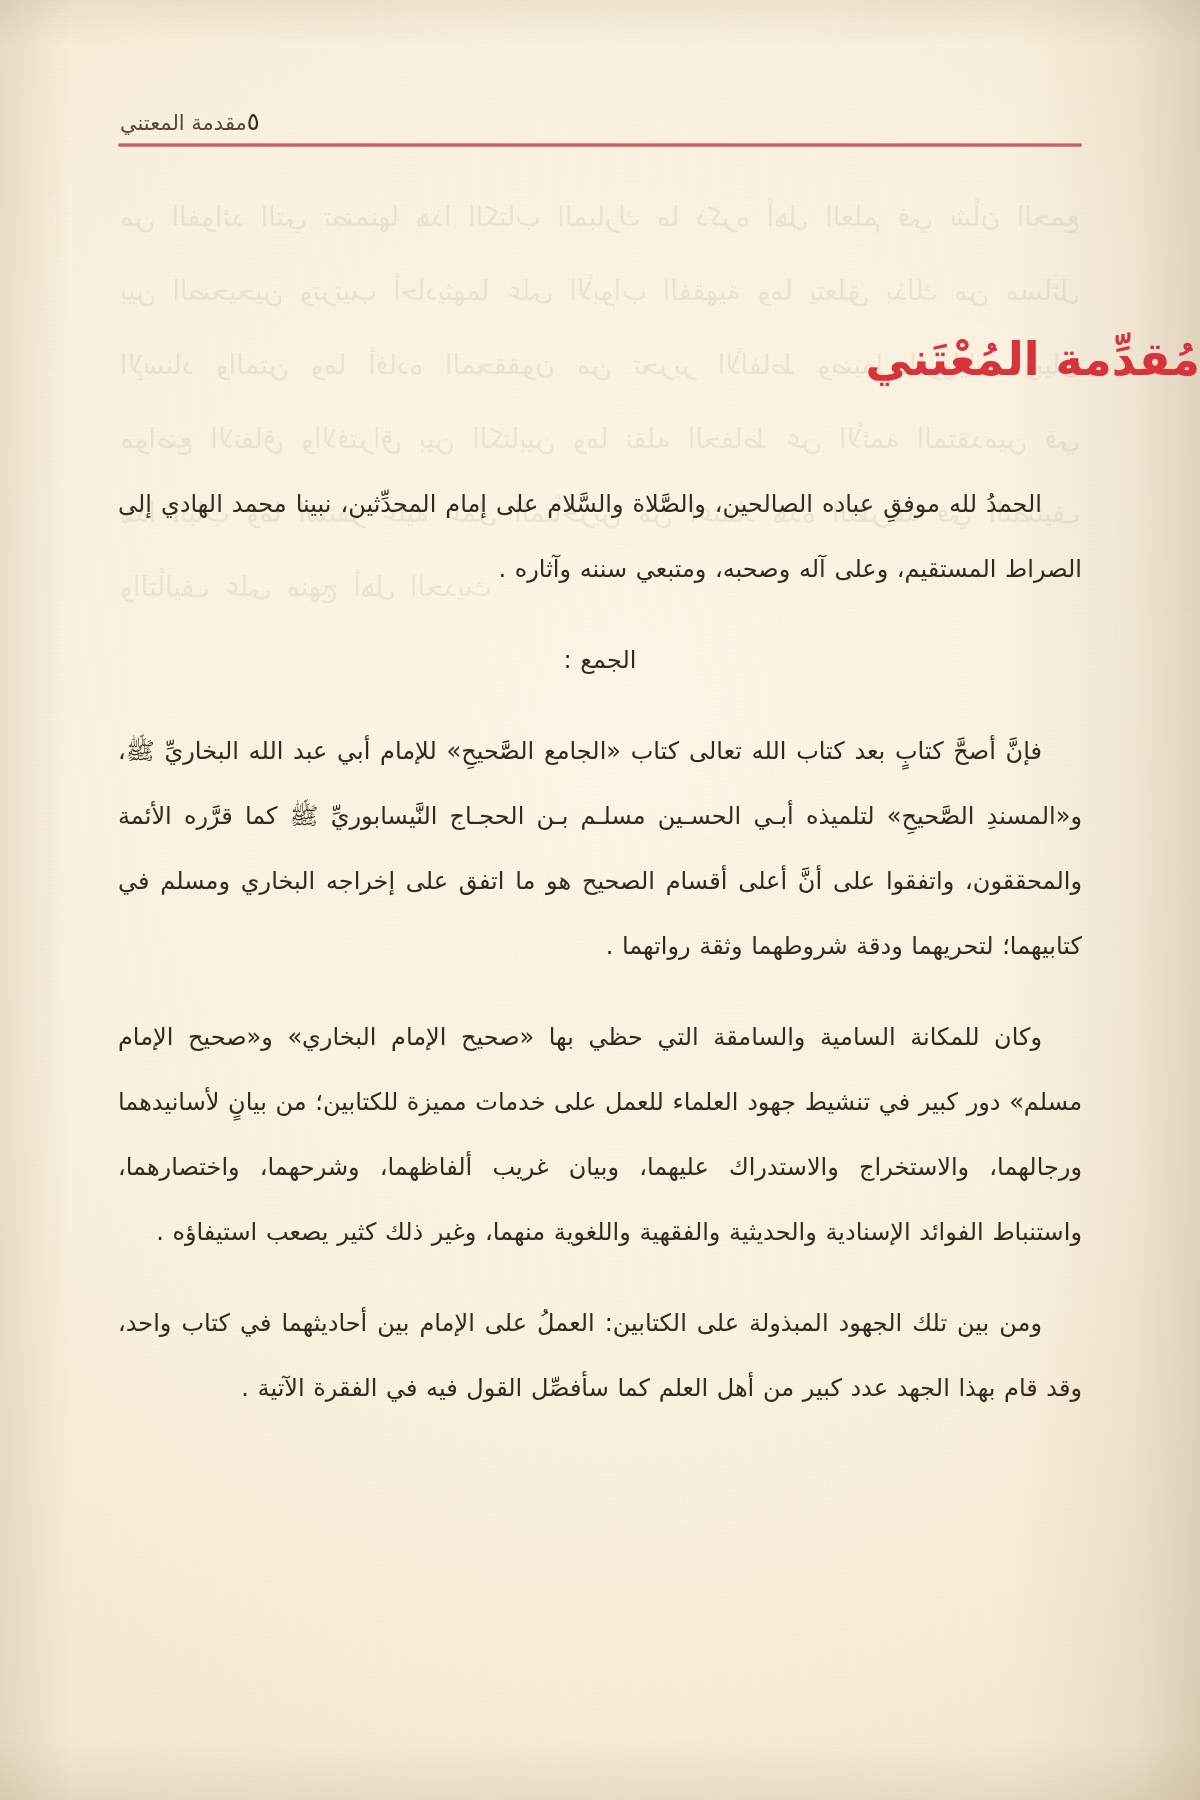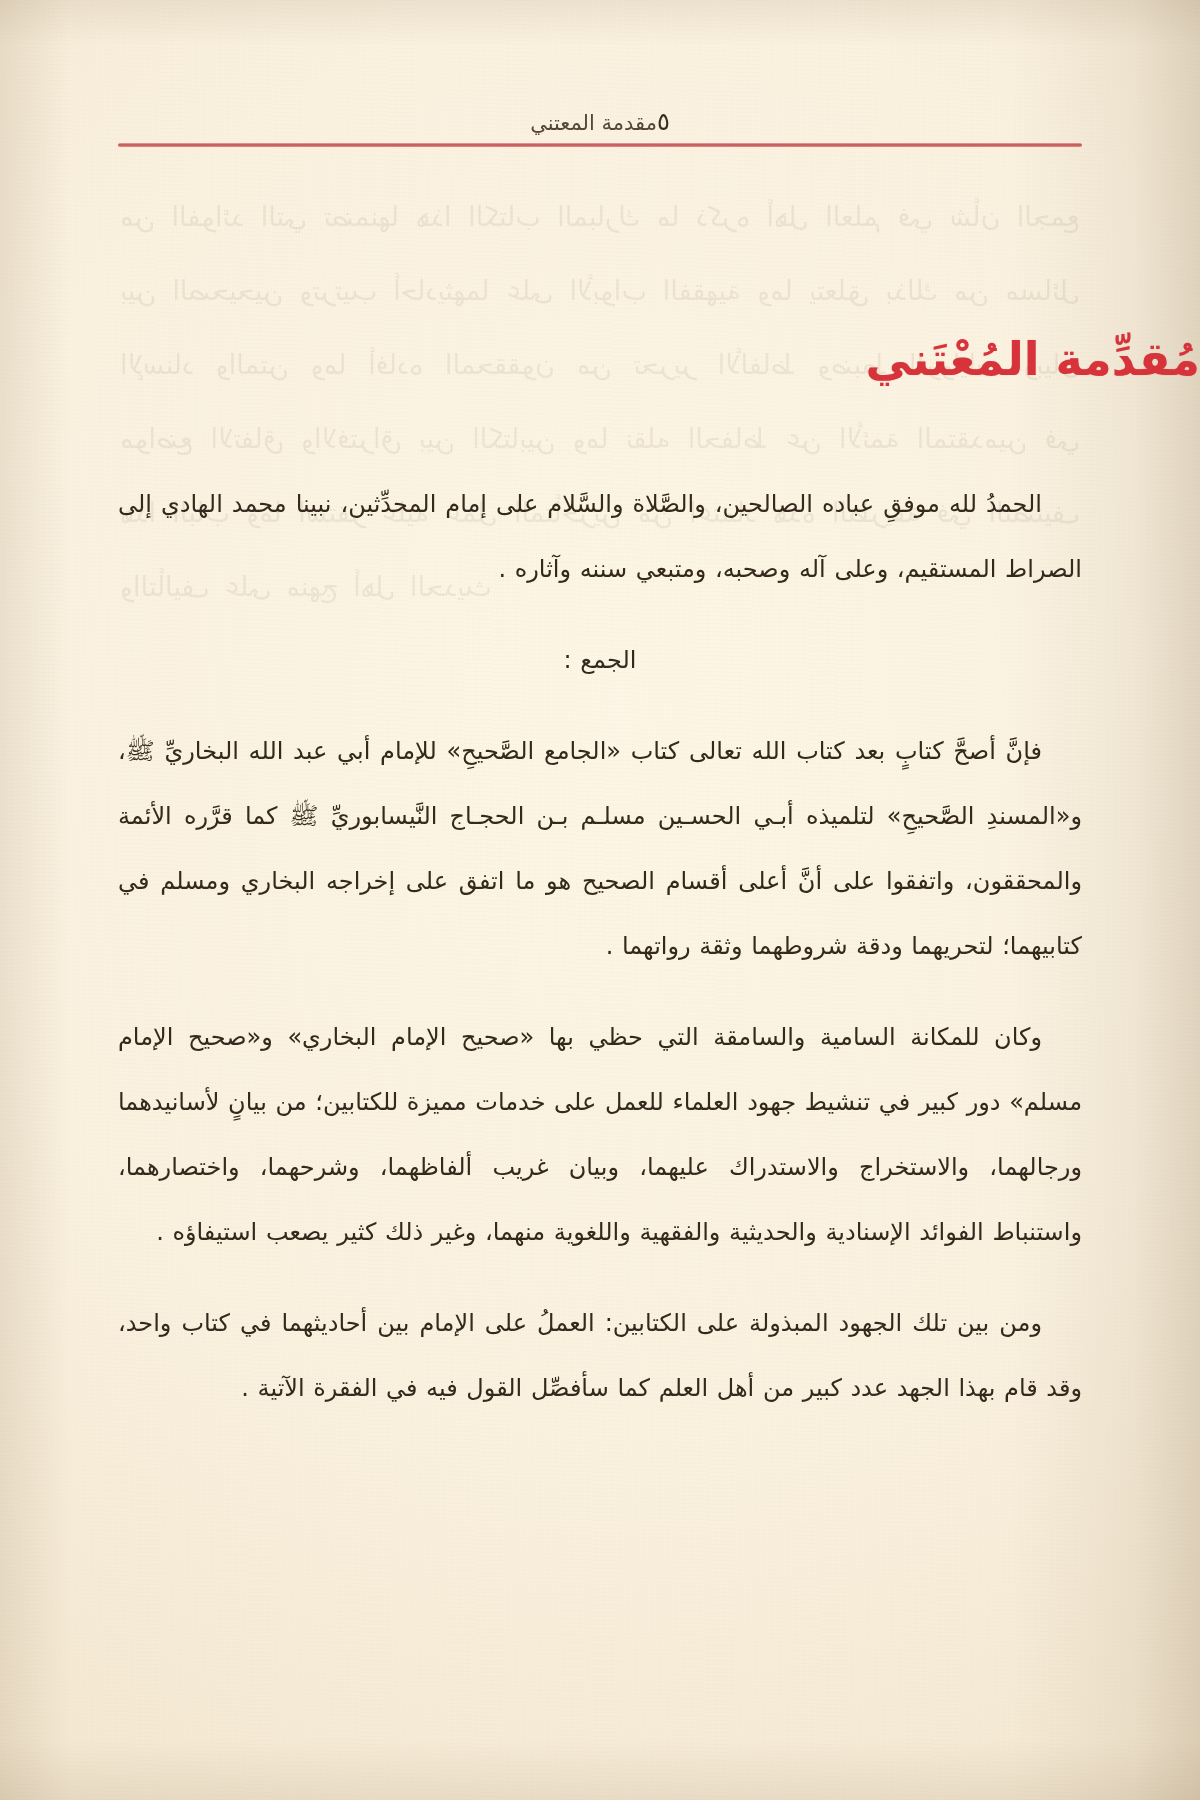--- a/index.html
+++ b/index.html
@@ -94,21 +94,21 @@
 
   
   .header-row {
     position: absolute;
     top: 92px;
     left: 120px;
     right: 120px;
     height: 42px;
     display: flex;
     align-items: flex-end;
-    justify-content: center;
+    justify-content: flex-start;
     flex-direction: row-reverse;
   }
   .running-head {
     font-size: 21px;
     color: #4a3a28;
     letter-spacing: 0;
     font-weight: 400;
     white-space: nowrap;
     line-height: 1;
     opacity: .93;

